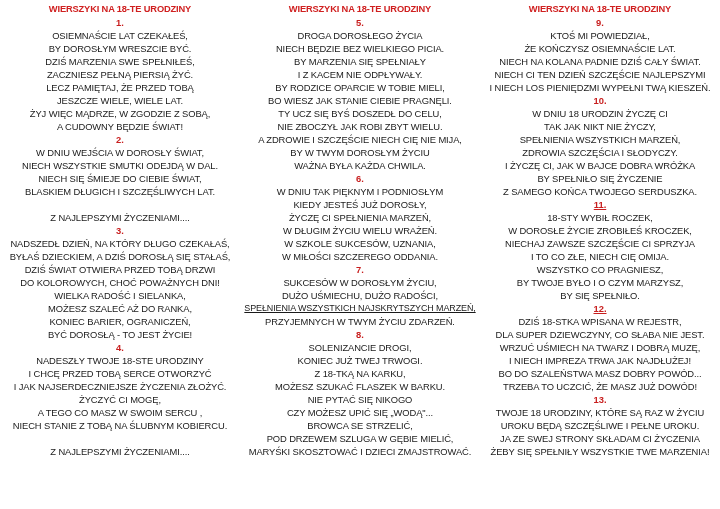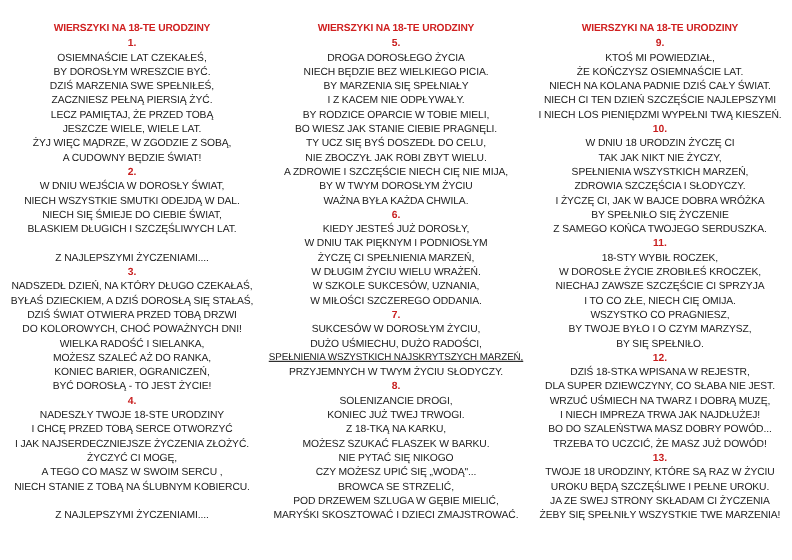--- a/index.html
+++ b/index.html
@@ -18,21 +18,21 @@
     height: 509px;
     background: #ffffff;
     display: flex;
     flex-direction: row;
     align-items: flex-start;
     box-sizing: border-box;
   }
   .column {
     width: 240px;
     box-sizing: border-box;
-    padding: 16px 4px;
+    padding: 0 4px;
     text-align: center;
   }
   .col-header {
     color: #d02020;
     font-weight: bold;
     font-size: 9.3px;
     line-height: 13px;
     letter-spacing: -0.15px;
     text-align: center;
     white-space: nowrap;
@@ -42,20 +42,21 @@
     text-align: center;
   }
   .poem-number {
     color: #c81e1e;
     font-weight: bold;
     font-size: 9.4px;
     line-height: 13px;
     text-align: center;
   }
   .poem-number.underlined {
+    text-decoration: underline;
   }
   .poem-line {
     color: #1a1a1a;
     font-size: 9.4px;
     line-height: 13px;
     letter-spacing: -0.1px;
     text-align: center;
     white-space: nowrap;
   }
   .blank-line {
@@ -124,33 +125,33 @@
         <div class="poem-line">BY RODZICE OPARCIE W TOBIE MIELI,</div>
         <div class="poem-line">BO WIESZ JAK STANIE CIEBIE PRAGNĘLI.</div>
         <div class="poem-line">TY UCZ SIĘ BYŚ DOSZEDŁ DO CELU,</div>
         <div class="poem-line">NIE ZBOCZYŁ JAK ROBI ZBYT WIELU.</div>
         <div class="poem-line">A ZDROWIE I SZCZĘŚCIE NIECH CIĘ NIE MIJA,</div>
         <div class="poem-line">BY W TWYM DOROSŁYM ŻYCIU</div>
         <div class="poem-line">WAŻNA BYŁA KAŻDA CHWILA.</div>
       </div>
       <div class="poem">
         <div class="poem-number">6.</div>
+        <div class="poem-line">W DNIU TAK PIĘKNYM I PODNIOSŁYM</div>
         <div class="poem-line">KIEDY JESTEŚ JUŻ DOROSŁY,</div>
-        <div class="poem-line">W DNIU TAK PIĘKNYM I PODNIOSŁYM</div>
         <div class="poem-line">ŻYCZĘ CI SPEŁNIENIA MARZEŃ,</div>
         <div class="poem-line">W DŁUGIM ŻYCIU WIELU WRAŻEŃ.</div>
         <div class="poem-line">W SZKOLE SUKCESÓW, UZNANIA,</div>
         <div class="poem-line">W MIŁOŚCI SZCZEREGO ODDANIA.</div>
       </div>
       <div class="poem">
         <div class="poem-number">7.</div>
         <div class="poem-line">SUKCESÓW W DOROSŁYM ŻYCIU,</div>
         <div class="poem-line">DUŻO UŚMIECHU, DUŻO RADOŚCI,</div>
         <div class="poem-line" style="font-size: 8.96px; text-decoration: underline;">SPEŁNIENIA WSZYSTKICH NAJSKRYTSZYCH MARZEŃ,</div>
-        <div class="poem-line">PRZYJEMNYCH W TWYM ŻYCIU SŁODYCZY.</div>
+        <div class="poem-line">PRZYJEMNYCH W TWYM ŻYCIU ZDARZEŃ.</div>
       </div>
       <div class="poem">
         <div class="poem-number">8.</div>
         <div class="poem-line">SOLENIZANCIE DROGI,</div>
         <div class="poem-line">KONIEC JUŻ TWEJ TRWOGI.</div>
         <div class="poem-line">Z 18-TKĄ NA KARKU,</div>
         <div class="poem-line">MOŻESZ SZUKAĆ FLASZEK W BARKU.</div>
         <div class="poem-line">NIE PYTAĆ SIĘ NIKOGO</div>
         <div class="poem-line">CZY MOŻESZ UPIĆ SIĘ „WODĄ"...</div>
         <div class="poem-line">BROWCA SE STRZELIĆ,</div>

